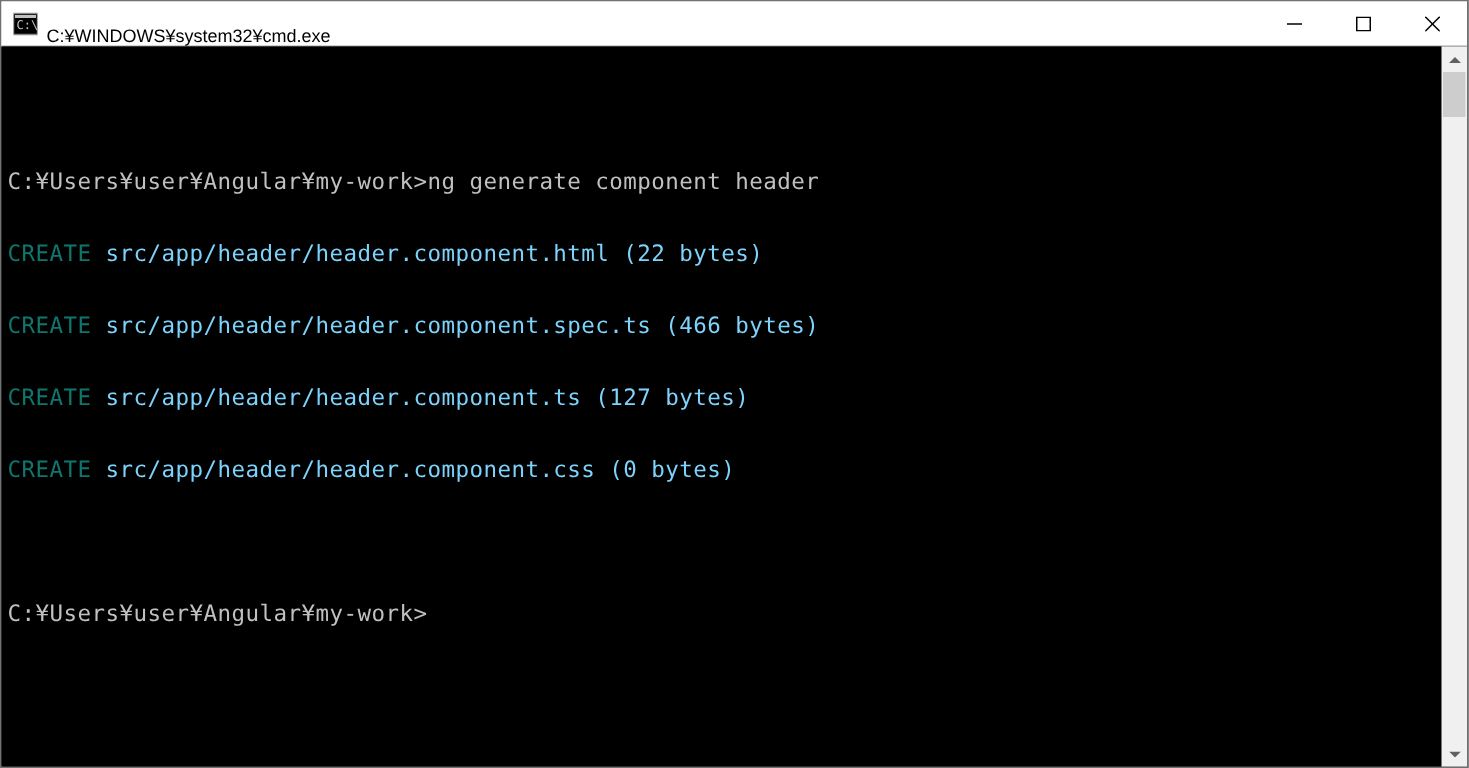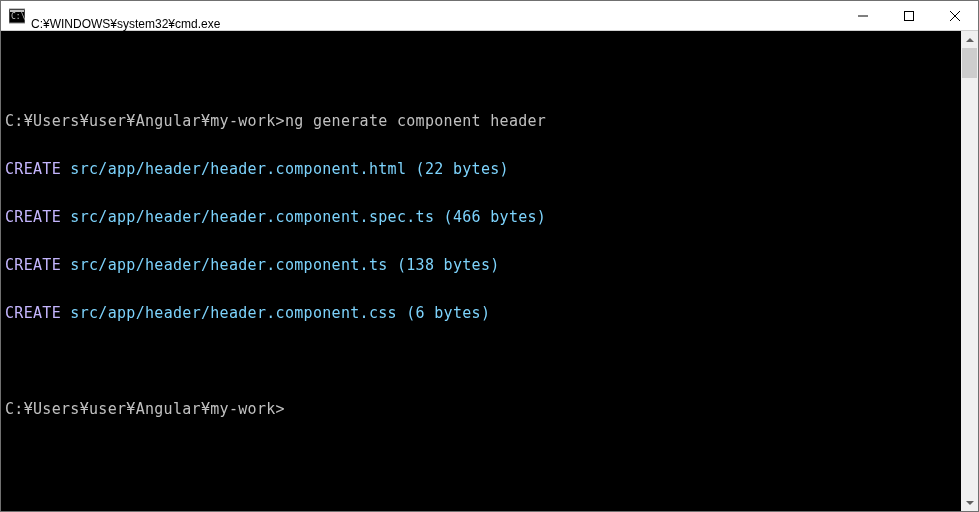--- a/index.html
+++ b/index.html
@@ -82,21 +82,21 @@
     .line {
       display: block;
     }
     .blank {
       height: 16px;
     }
     .prompt {
       color: #c0c0c0;
     }
     .create {
-      color: #c4b5fd;
+      color: #0f766e;
     }
     .path {
       color: #7dd3fc;
     }
     .scrollbar {
       width: 17px;
       background: #f0f0f0;
       position: relative;
     }
     .scrollbar-arrow-up, .scrollbar-arrow-down {
@@ -152,22 +152,22 @@
       </div>
     </div>
   </div>
 
   <div class="terminal-wrap">
     <div class="terminal">
       <div class="blank"></div>
       <span class="line"><span class="prompt">C:¥Users¥user¥Angular¥my-work&gt;</span><span class="prompt">ng generate component header</span></span>
       <span class="line"><span class="create">CREATE</span><span class="path"> src/app/header/header.component.html (22 bytes)</span></span>
       <span class="line"><span class="create">CREATE</span><span class="path"> src/app/header/header.component.spec.ts (466 bytes)</span></span>
-      <span class="line"><span class="create">CREATE</span><span class="path"> src/app/header/header.component.ts (138 bytes)</span></span>
-      <span class="line"><span class="create">CREATE</span><span class="path"> src/app/header/header.component.css (6 bytes)</span></span>
+      <span class="line"><span class="create">CREATE</span><span class="path"> src/app/header/header.component.ts (127 bytes)</span></span>
+      <span class="line"><span class="create">CREATE</span><span class="path"> src/app/header/header.component.css (0 bytes)</span></span>
       <div class="blank"></div>
       <span class="line"><span class="prompt">C:¥Users¥user¥Angular¥my-work&gt;</span></span>
     </div>
     <div class="scrollbar">
       <div class="scrollbar-arrow-up">
         <svg width="8" height="4" viewBox="0 0 8 4">
             <polygon points="4,0 8,4 0,4" fill="#606060"></polygon>
           </svg>
       </div>
       <div class="scrollbar-thumb"></div>

